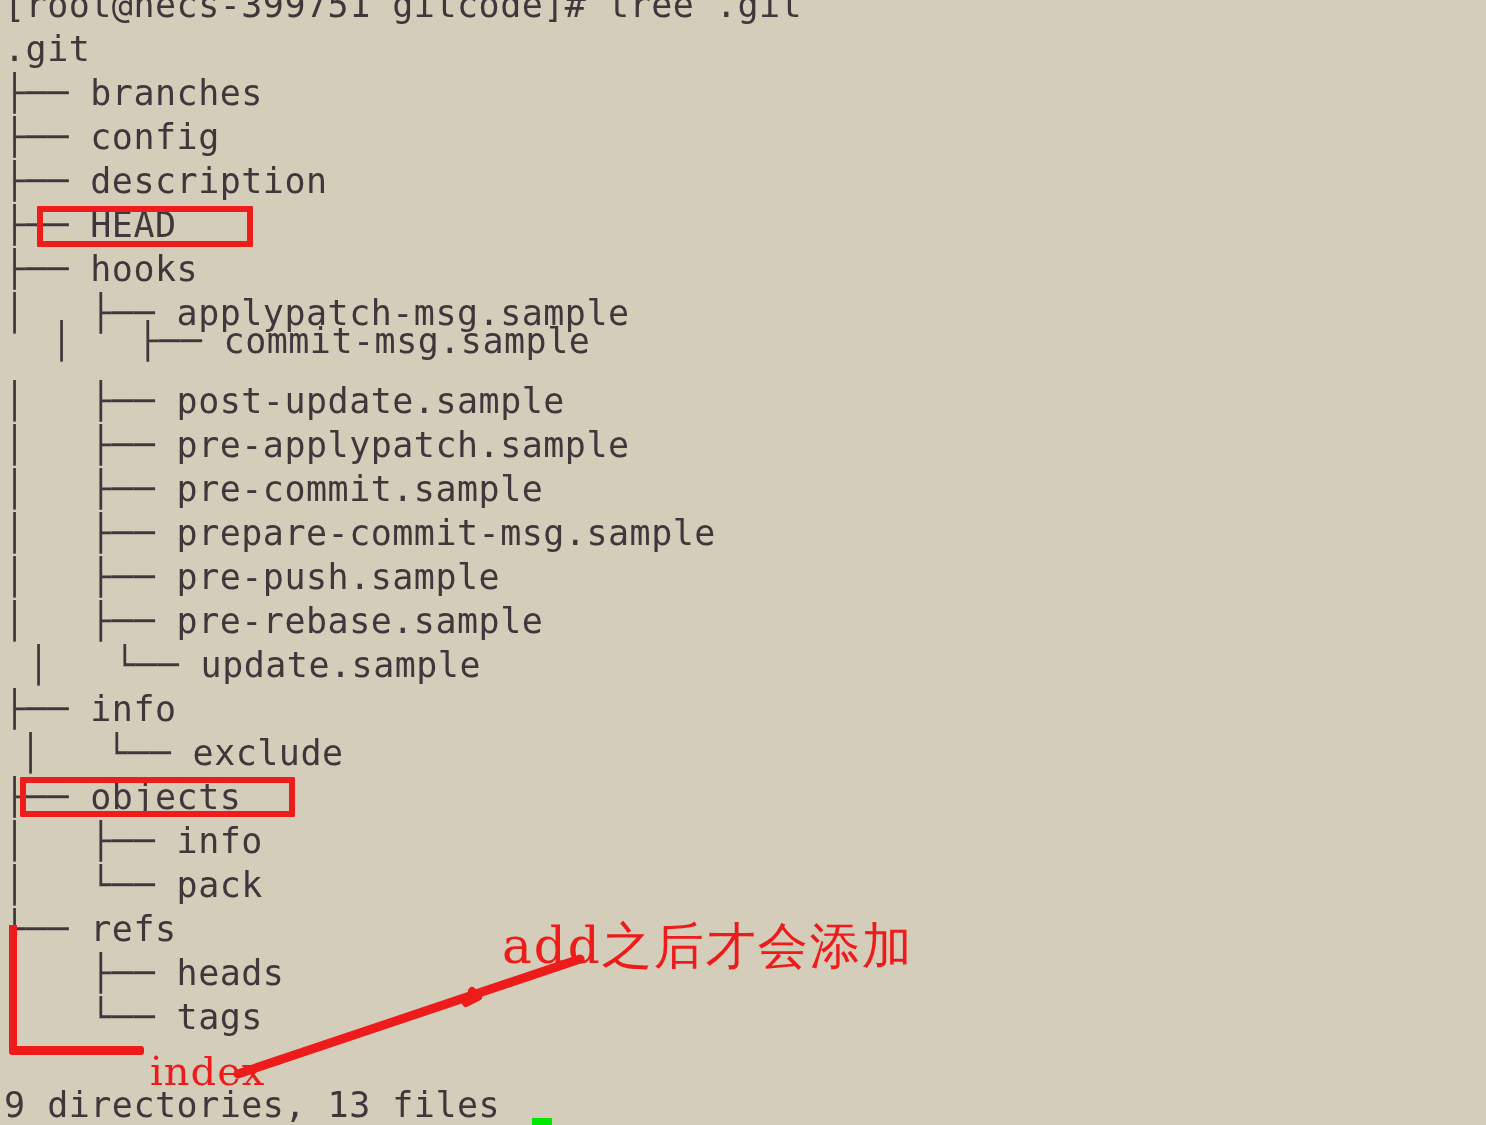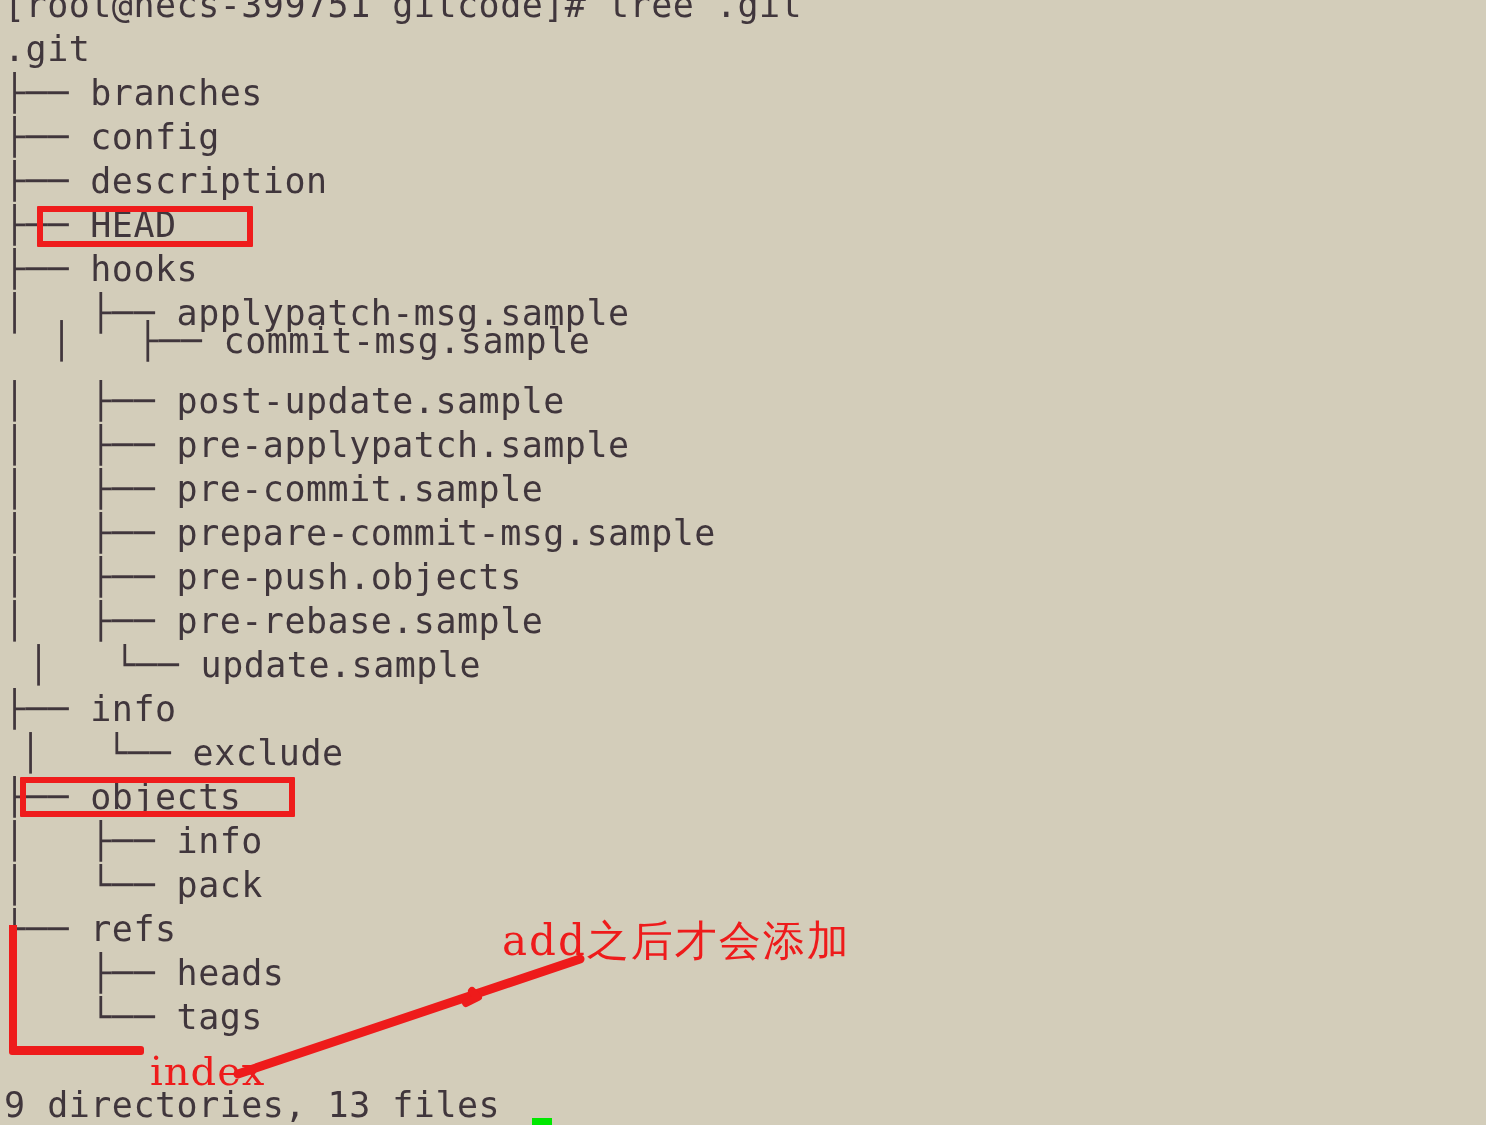--- a/index.html
+++ b/index.html
@@ -67,21 +67,21 @@
     position: absolute;
     color: #ee1b1b;
     font-family: "DejaVu Serif", "Liberation Serif", serif;
     white-space: nowrap;
   }
   #index-label {
     font-size: 40px;
     letter-spacing: 1px;
   }
   #cn-note {
-    font-size: 42px;
+    font-size: 50px;
     letter-spacing: 2px;
   }
 
   
   #arrow-svg {
     position: absolute;
     left: 0;
     top: 0;
     width: 1486px;
     height: 1125px;
@@ -107,21 +107,21 @@
   <div class="line" style="top:115px;">├── config</div>
   <div class="line" style="top:159px;">├── description</div>
   <div class="line" style="top:203px;">├── HEAD</div>
   <div class="line" style="top:247px;">├── hooks</div>
   <div class="line" style="top:291px;text-align:center;">│   ├── applypatch-msg.sample</div>
   <div class="line" style="top:319px;margin-left:47px;">│   ├── commit-msg.sample</div>
   <div class="line" style="top:379px;">│   ├── post-update.sample</div>
   <div class="line" style="top:423px;">│   ├── pre-applypatch.sample</div>
   <div class="line" style="top:467px;">│   ├── pre-commit.sample</div>
   <div class="line" style="top:511px;">│   ├── prepare-commit-msg.sample</div>
-  <div class="line" style="top:555px;">│   ├── pre-push.objects</div>
+  <div class="line" style="top:555px;">│   ├── pre-push.sample</div>
   <div class="line" style="top:599px;">│   ├── pre-rebase.sample</div>
   <div class="line" style="top:643px;margin-left:24px;">│   └── update.sample</div>
   <div class="line" style="top:687px;">├── info</div>
   <div class="line" style="top:731px;margin-left:16px;">│   └── exclude</div>
   <div class="line" style="top:775px;">├── objects</div>
   <div class="line" style="top:819px;">│   ├── info</div>
   <div class="line" style="top:863px;">│   └── pack</div>
   <div class="line" style="top:907px;">└── refs</div>
   <div class="line" style="top:951px;">    ├── heads</div>
   <div class="line" style="top:995px;">    └── tags</div>

